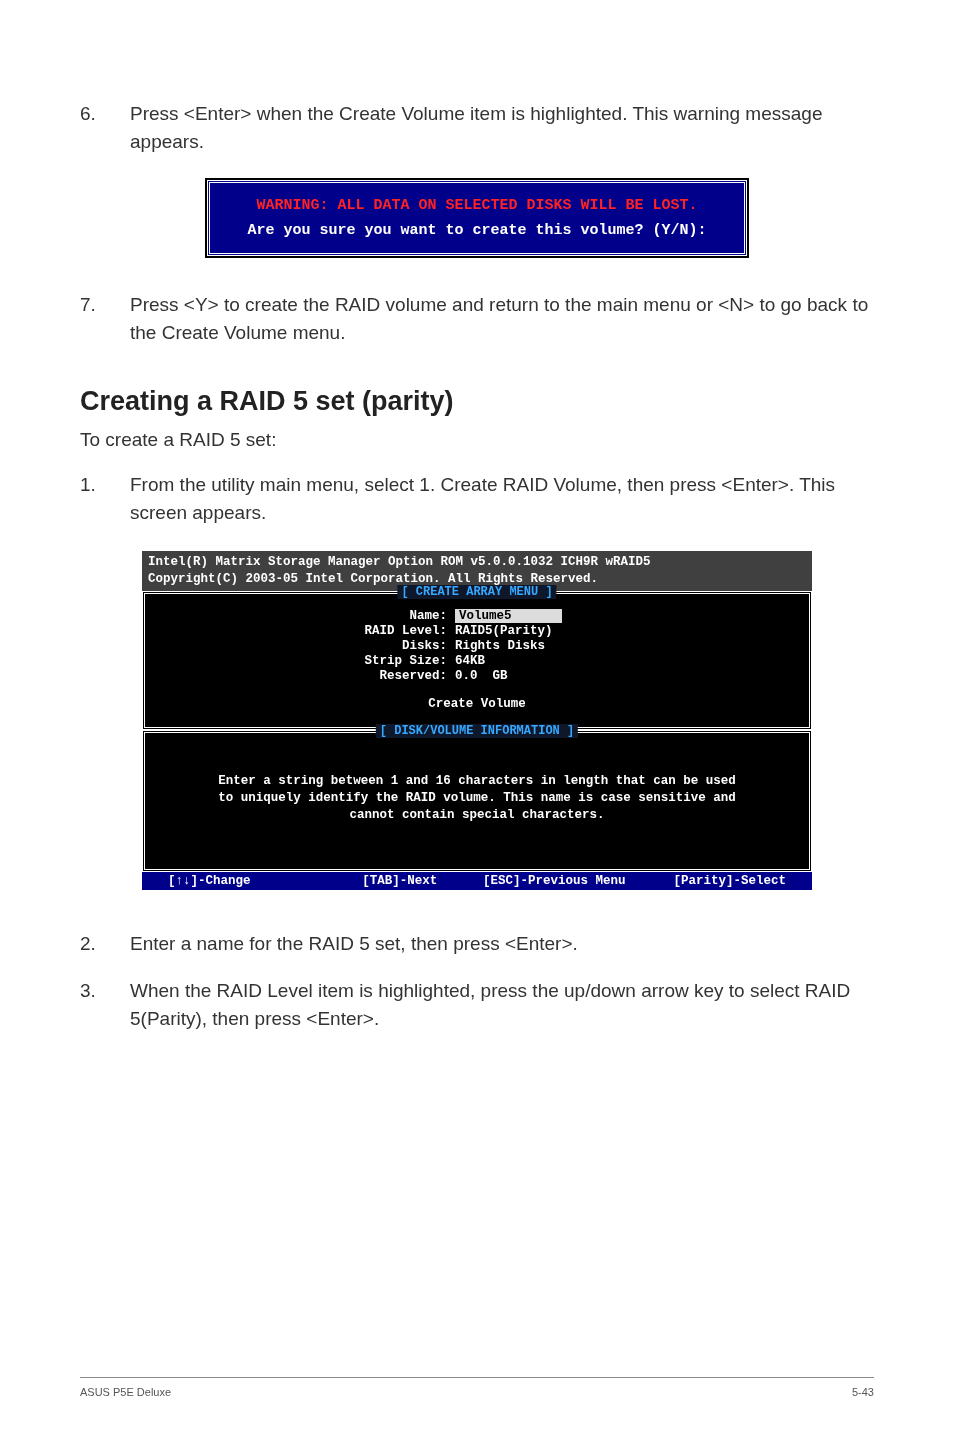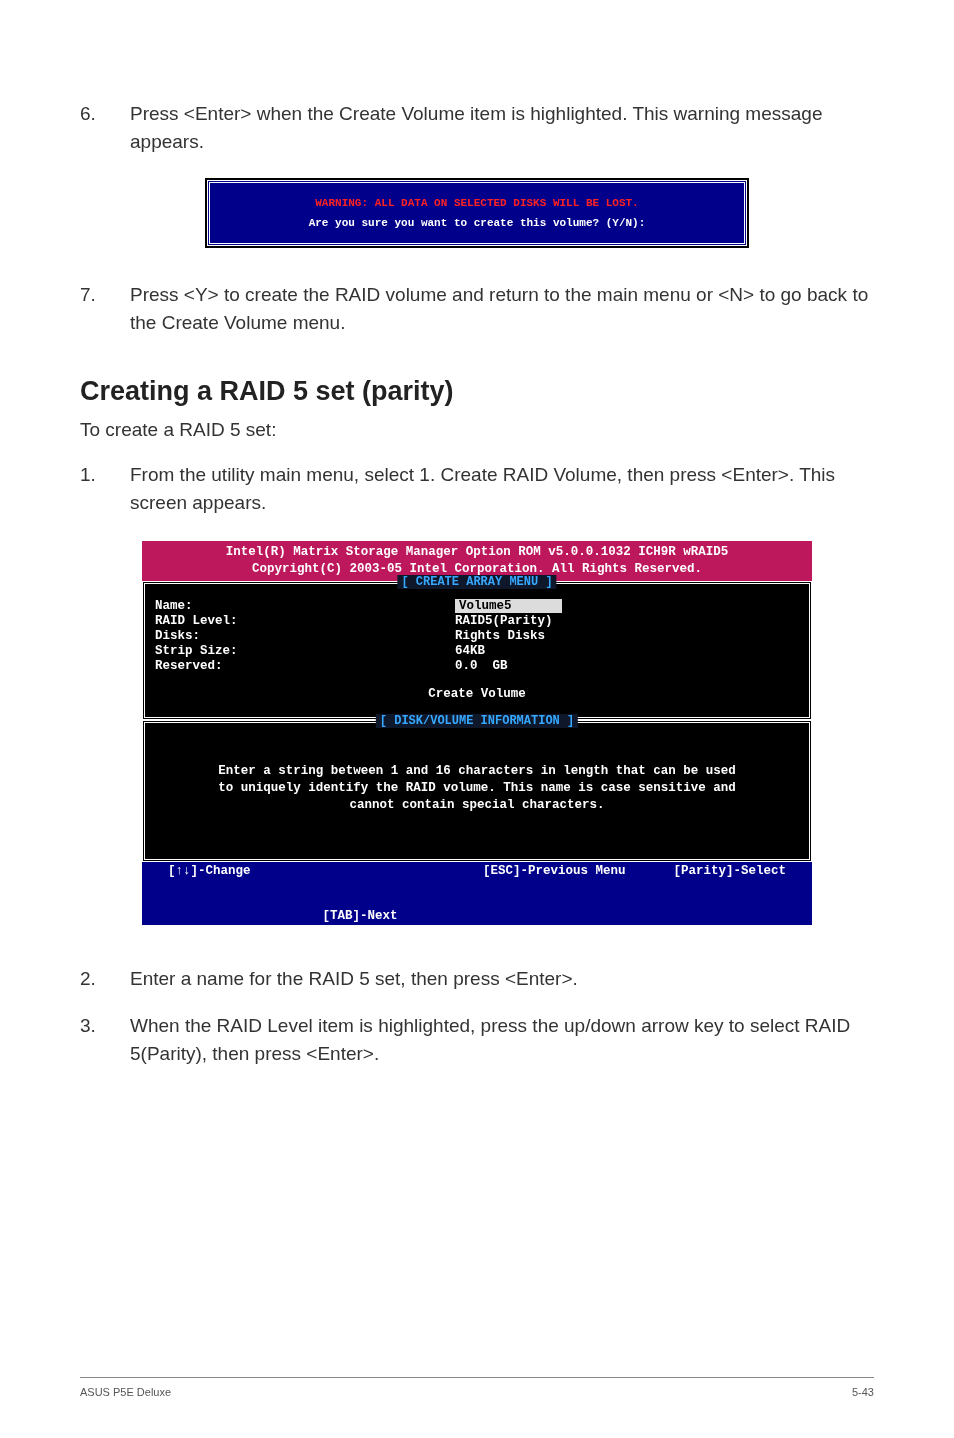--- a/index.html
+++ b/index.html
@@ -33,21 +33,21 @@
     justify-content: center;
     margin: 25px 0 35px 0;
   }
   .warn-box {
     background: #00008b;
     border: 3px double #ffffff;
     outline: 2px solid #000;
     width: 540px;
     padding: 14px 18px;
     font-family: "Courier New", monospace;
-    font-size: 11px;
+    font-size: 15px;
     font-weight: bold;
     text-align: center;
   }
   .warn-red { color: #ff2222; display: block; margin-bottom: 8px; }
   .warn-white { color: #ffffff; display: block; }
   .section-heading {
     font-size: 27px;
     font-weight: bold;
     color: #222;
     margin: 40px 0 12px 0;
@@ -64,24 +64,23 @@
   }
   .bios {
     width: 670px;
     background: #000000;
     font-family: "Courier New", monospace;
     font-size: 12.5px;
     font-weight: bold;
     color: #ffffff;
   }
   .bios-header {
-    background: #be185d;
+    background: #404040;
     color: #ffffff;
-    text-align: center;
-    padding: 3px 19px;
+    padding: 3px 6px;
     line-height: 1.35;
   }
   .bios-box {
     border: 3px double #ffffff;
     margin: 0;
     position: relative;
   }
   .bios-box-title {
     color: #36a8ff;
     background: #0f172a;
@@ -94,21 +93,21 @@
   }
   .bios-top-inner {
     padding: 14px 10px 16px 10px;
   }
   .bios-row {
     display: flex;
     margin: 1px 0;
   }
   .bios-label {
     width: 300px;
-    text-align: left;
+    text-align: right;
     padding-right: 8px;
     white-space: pre;
   }
   .bios-val {
     text-align: left;
     white-space: pre;
   }
   .bios-val-sel {
     background: #dcdcdc;
     color: #000000;
@@ -123,21 +122,21 @@
     text-align: center;
     line-height: 1.35;
   }
   .bios-footer {
     background: #00008b;
     color: #ffffff;
     display: flex;
     padding: 2px 26px;
   }
   .bios-footer span { flex: 1; text-align: left; }
-  .bios-footer span:nth-child(2) { text-align: left; margin-top: 45px; }
+  .bios-footer span:nth-child(2) { text-align: center; }
   .bios-footer span:nth-child(3) { text-align: center; }
   .bios-footer span:nth-child(4) { text-align: right; }
 
   .page-footer {
     position: absolute;
     bottom: 40px;
     left: 80px;
     right: 80px;
     border-top: 1px solid #888;
     padding-top: 8px;

